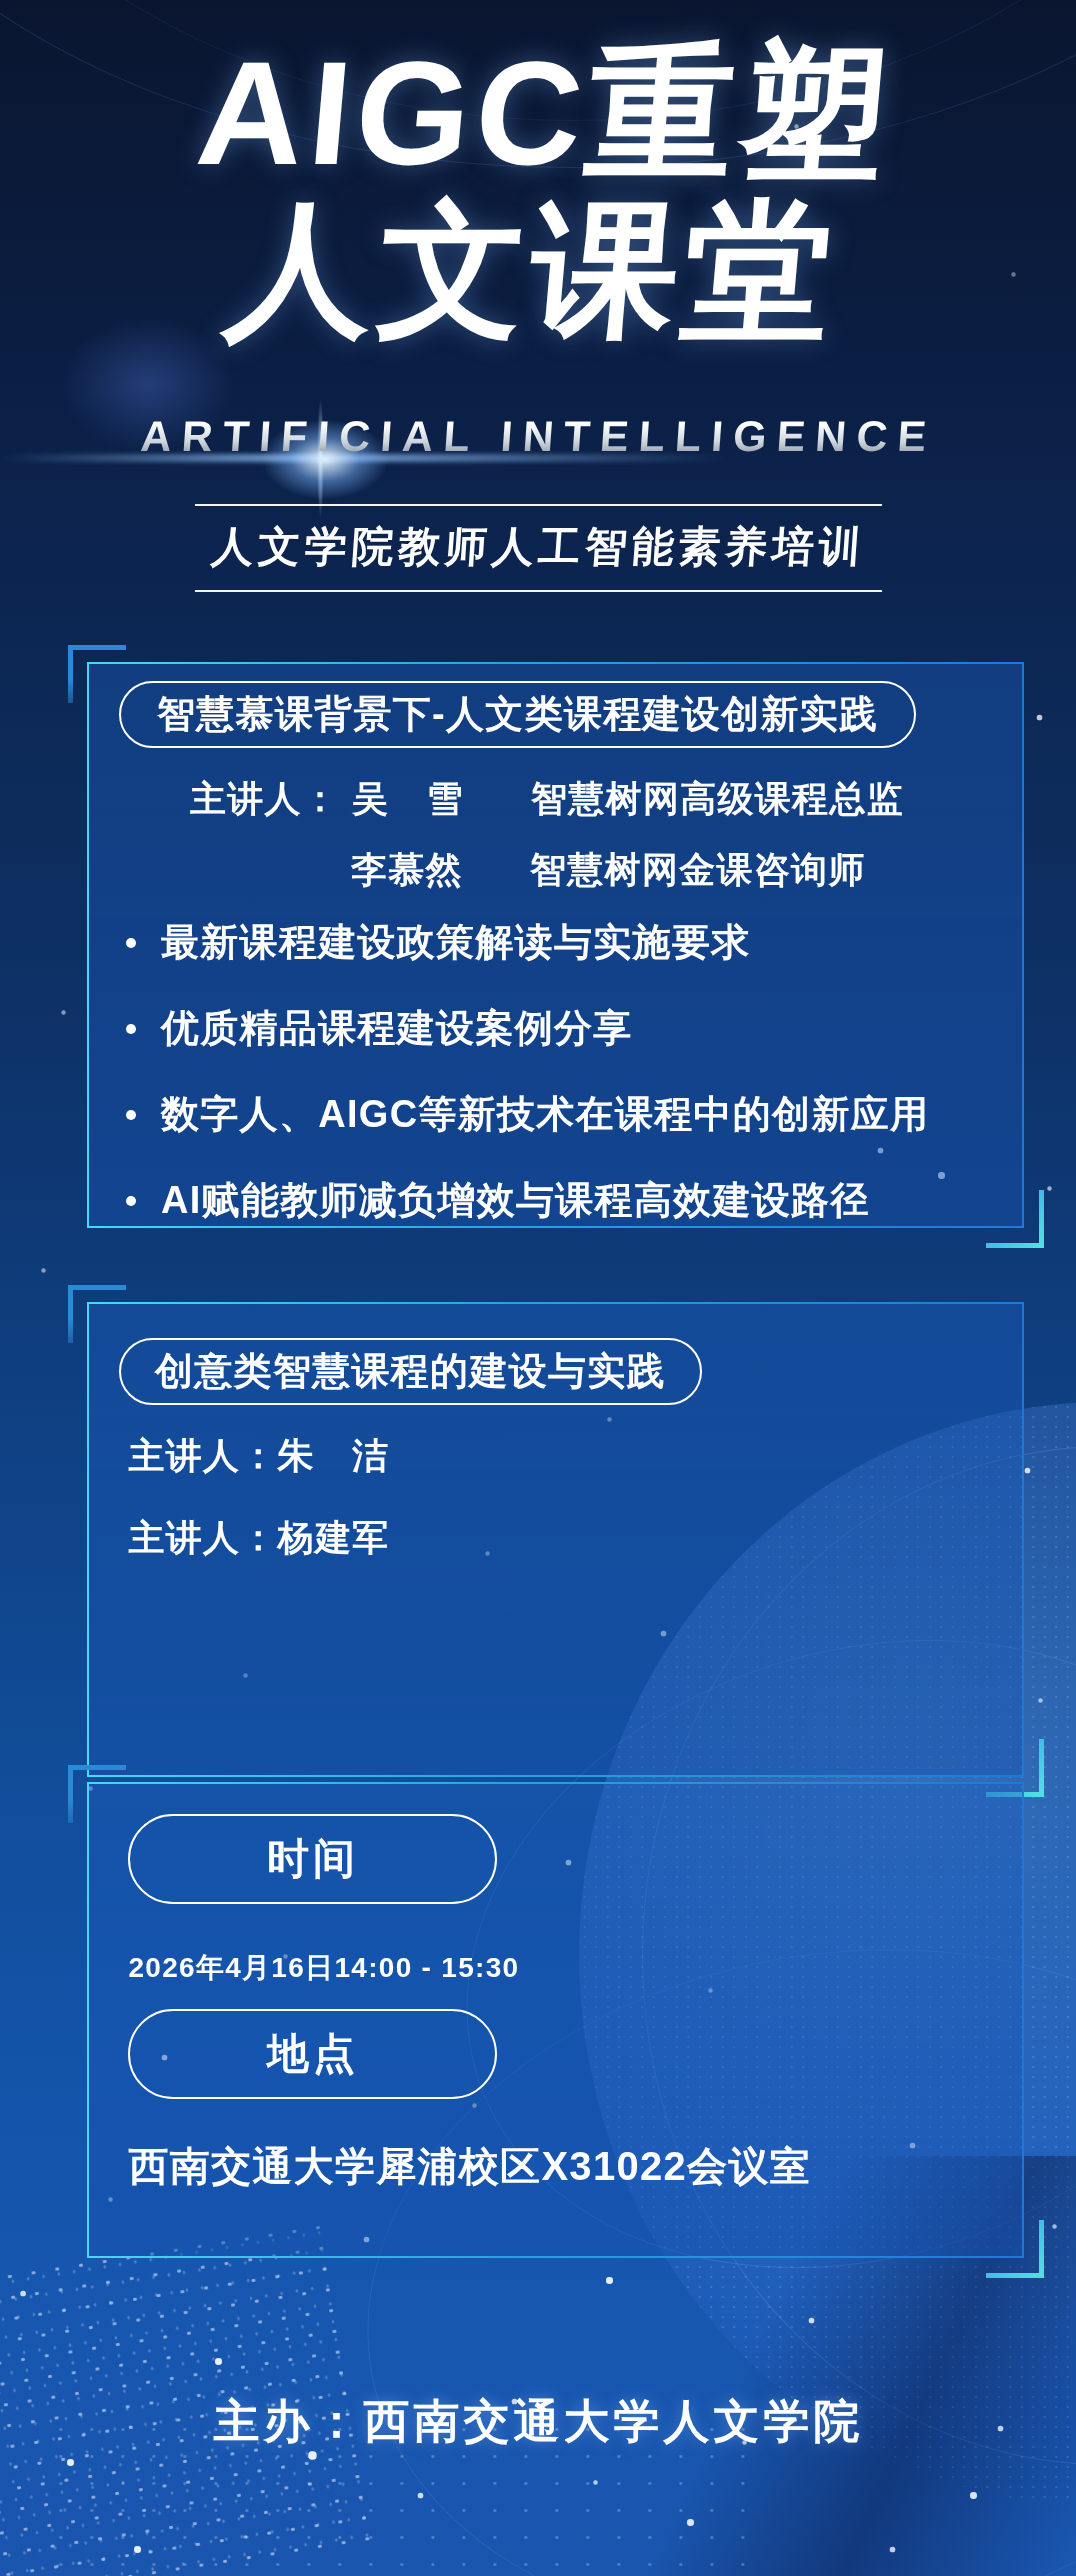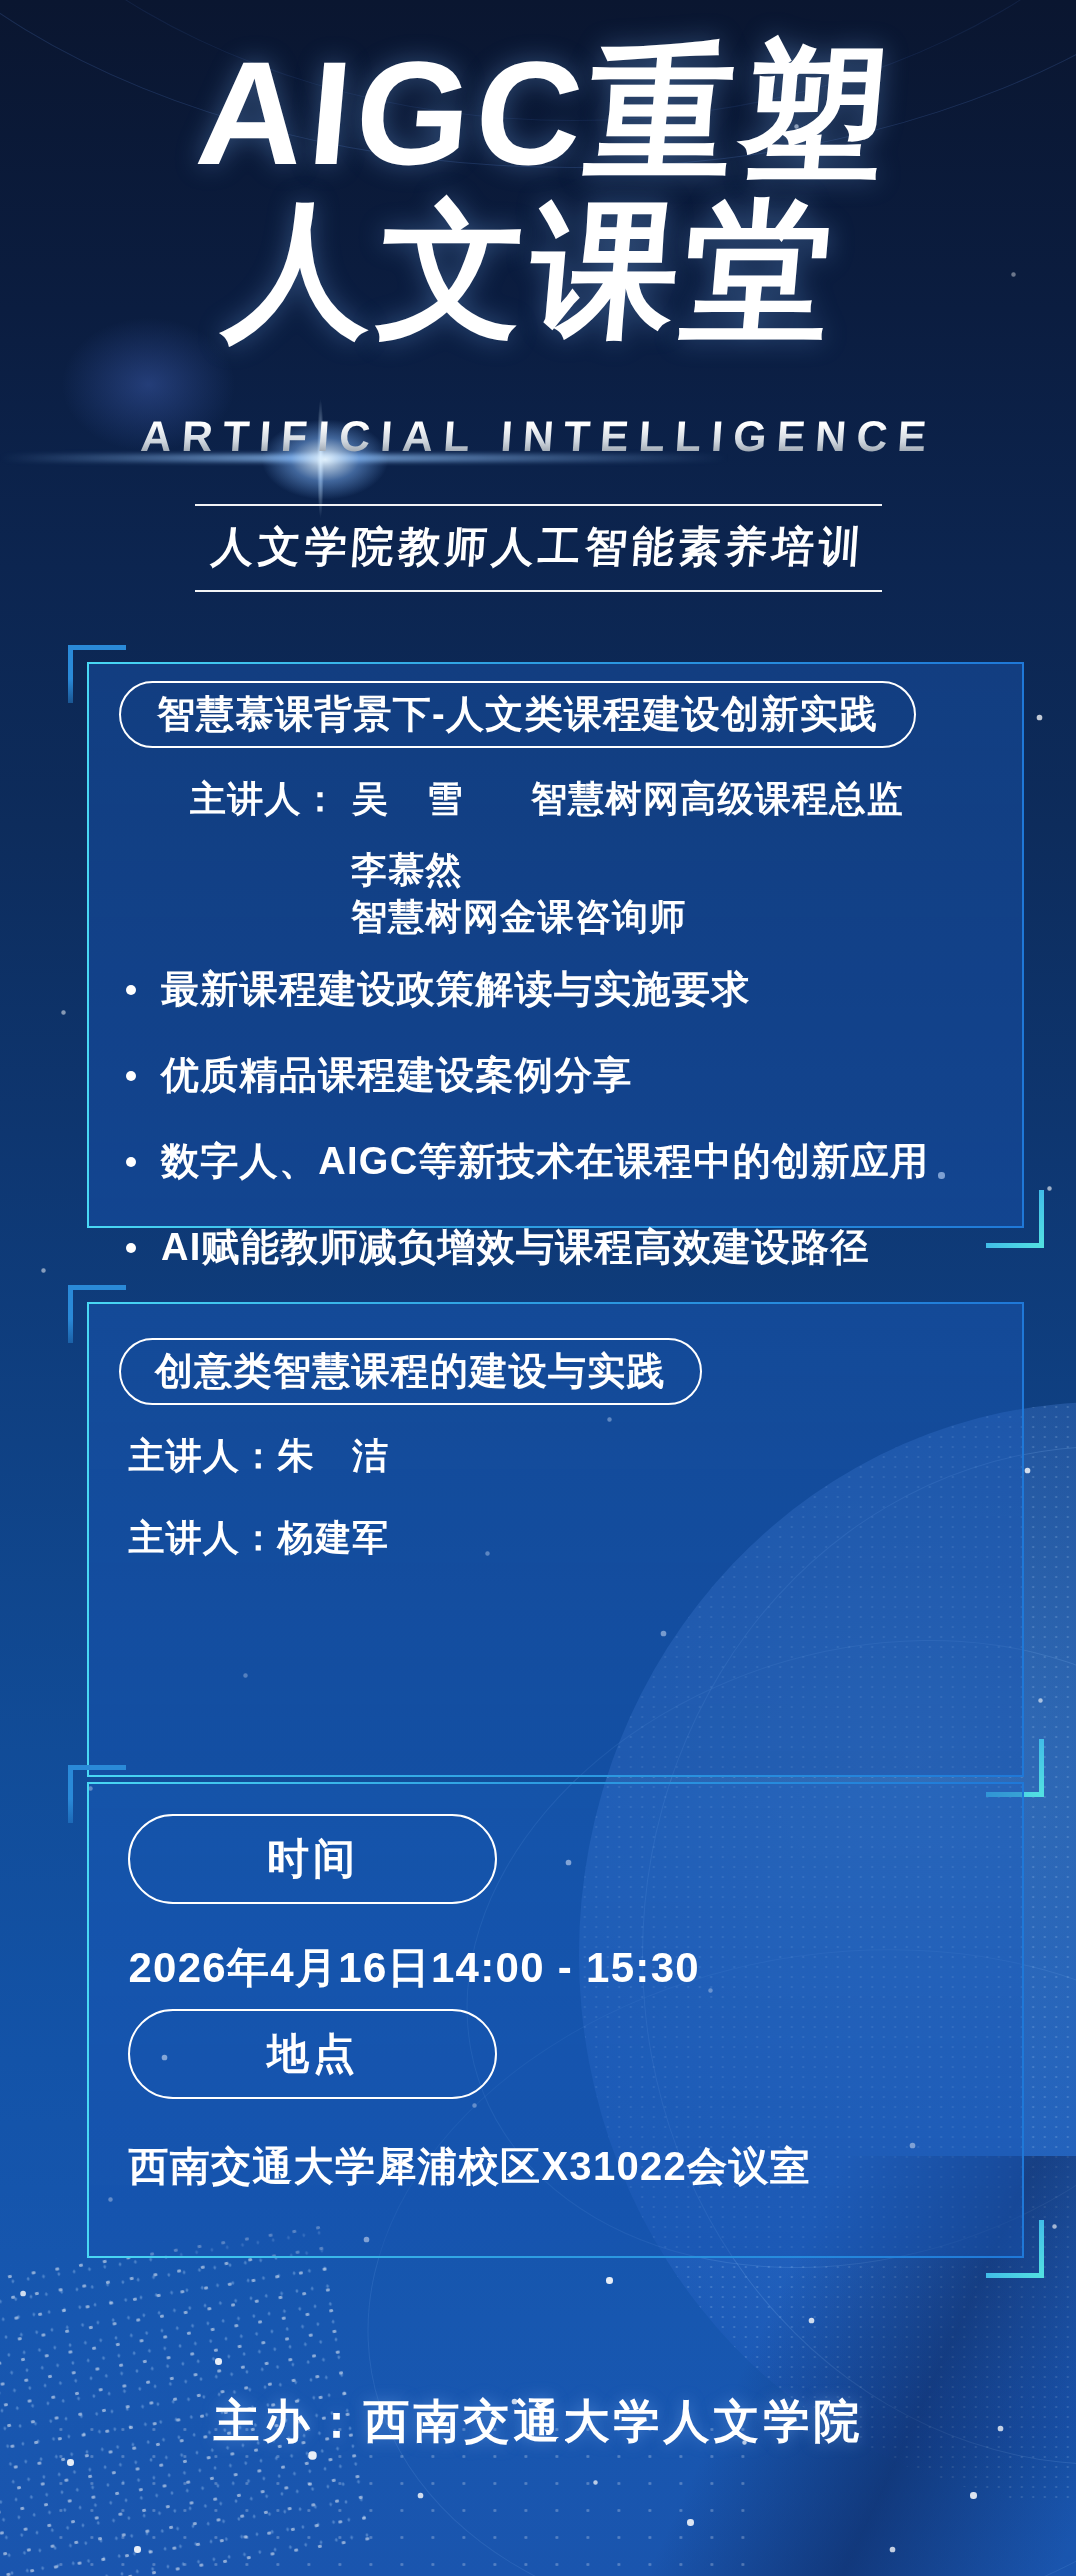--- a/index.html
+++ b/index.html
@@ -200,35 +200,35 @@
     border:2.7px solid #ffffff; border-radius:61px;
     font-weight:700; color:#fff; white-space:nowrap;
   }
   .pill-session { height:67px; padding:0 36px; font-size:38px; letter-spacing:1.3px; margin-top:17px; }
   .pill-session-2 { height:67px; padding:0 34px; font-size:38px; letter-spacing:1.3px; margin-top:34px; }
   .pill-wide { height:71px; padding:0 34px; font-size:38px; letter-spacing:0.7px; margin-top:47px; }
   .pill-info { width:369px; height:90px; font-size:42px; letter-spacing:4px; border-width:2.7px; margin:30px 0 0 9.4px; }
   .pill-info.second { margin-top:16px; }
 
   .speaker-row { display:flex; font-size:36px; font-weight:600; letter-spacing:1.3px; margin:27px 0 0 71px; line-height:47px; }
-  .speaker-row.row2 { margin:24px 0 0 232px;flex-direction:column; }
+  .speaker-row.row2 { margin:24px 0 0 232px; }
   .speaker-label { width:162px; }
   .speaker-name { width:179px; }
 
   .bullets { list-style:none; margin-top:25.6px; }
   .bullets li {
     position:relative; font-size:38px; font-weight:700; letter-spacing:1.3px;
     line-height:47px; margin-bottom:39px; padding-left:42px;
   }
   .bullets li::before {
     content:""; position:absolute; left:6.7px; top:19px;
     width:10.8px; height:10.8px; border-radius:50%; background:#ffffff;
   }
 
-  .info-text { font-size:42px; font-weight:600; letter-spacing:1.3px; line-height:50px; margin:39px 0 0 9.4px; }
+  .info-text { font-size:28px; font-weight:600; letter-spacing:1.3px; line-height:50px; margin:39px 0 0 9.4px; }
   .info-text.location { font-size:40px; margin-top:42px; }
 
   
   .footer {
     position:absolute; top:2391px; left:0; width:100%;
     text-align:center; font-size:46px; font-weight:700; letter-spacing:4px;
     text-shadow:0 0 16px rgba(140,190,255,0.4);
   }
 </style>
 </head>

